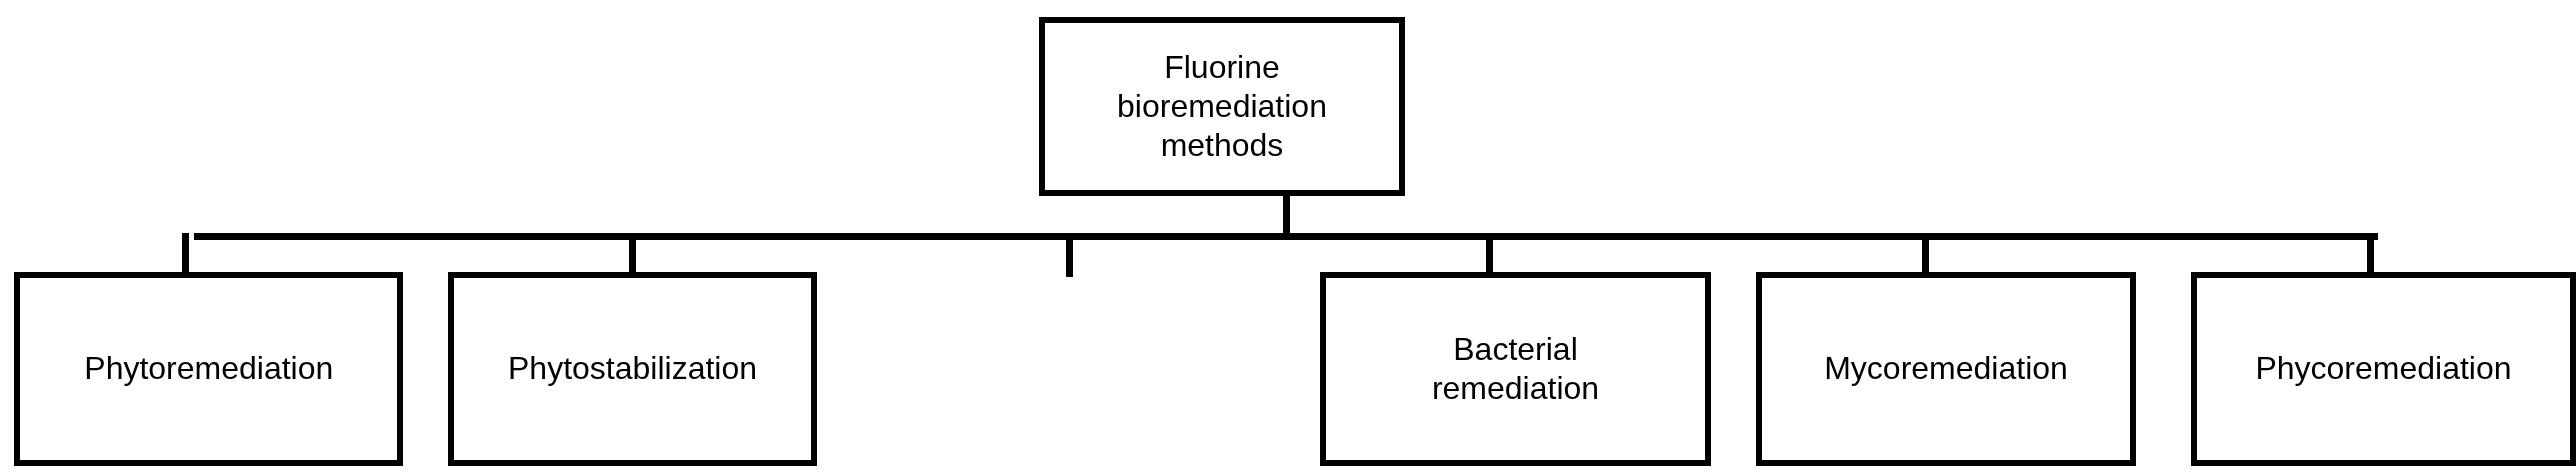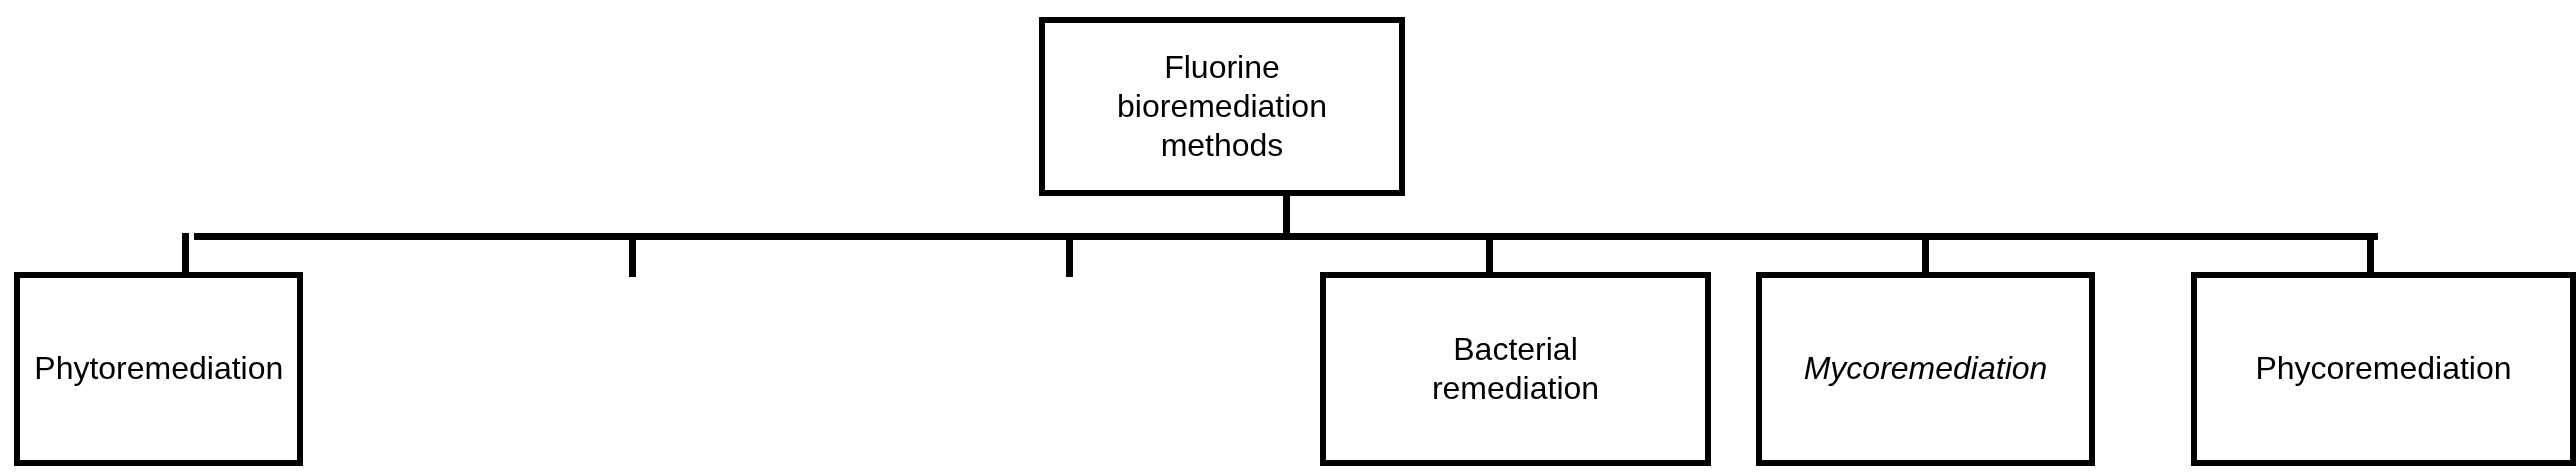--- a/index.html
+++ b/index.html
@@ -81,25 +81,26 @@
   <div class="connector drop-line" style="left:629px;"></div>
   <div class="connector drop-line" style="left:1066px;"></div>
   <div class="connector drop-line" style="left:1486px;"></div>
   <div class="connector drop-line" style="left:1922px;"></div>
   <div class="connector drop-line" style="left:2367px;"></div>
 
   <div class="node-box" id="root-node">Fluorine
 bioremediation
 methods</div>
 
-  <div class="node-box leaf-node" style="left:14.3px; width:289px;">Phytoremediation</div>
+  <div class="node-box leaf-node" style="left:14.3px; width:389px;">Phytoremediation</div>
 
+  <div class="node-box leaf-node" style="left:448px; width:369px;">Phytostabilization</div>
 
 
   <div class="node-box leaf-node" style="left:1320px; width:391px;">Bacterial
 remediation</div>
 
-  <div class="node-box leaf-node" style="left:1756px; width:339px;font-style:italic;">Mycoremediation</div>
+  <div class="node-box leaf-node" style="left:1756px; width:380px;">Mycoremediation</div>
 
   <div class="node-box leaf-node" style="left:2191px; width:385px;">Phycoremediation</div>
 
 </div>
 
 
 </body></html>

